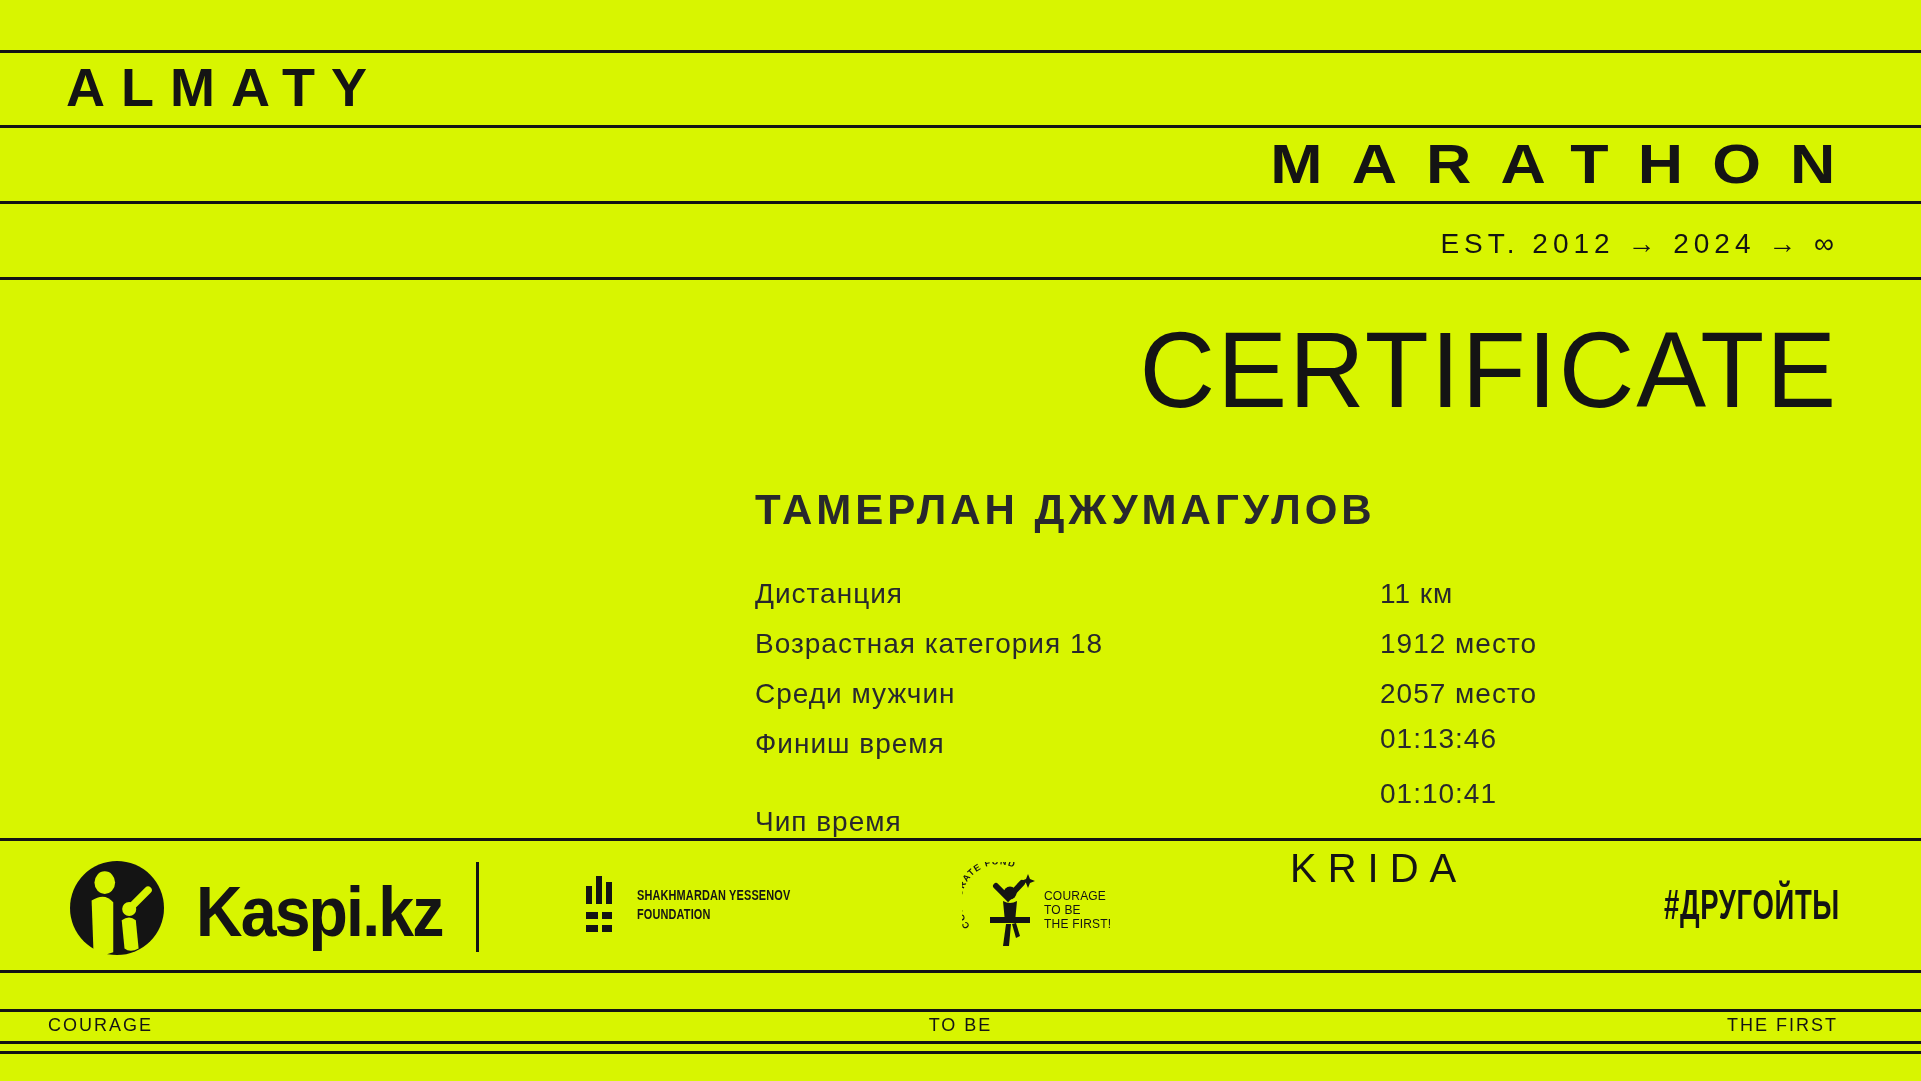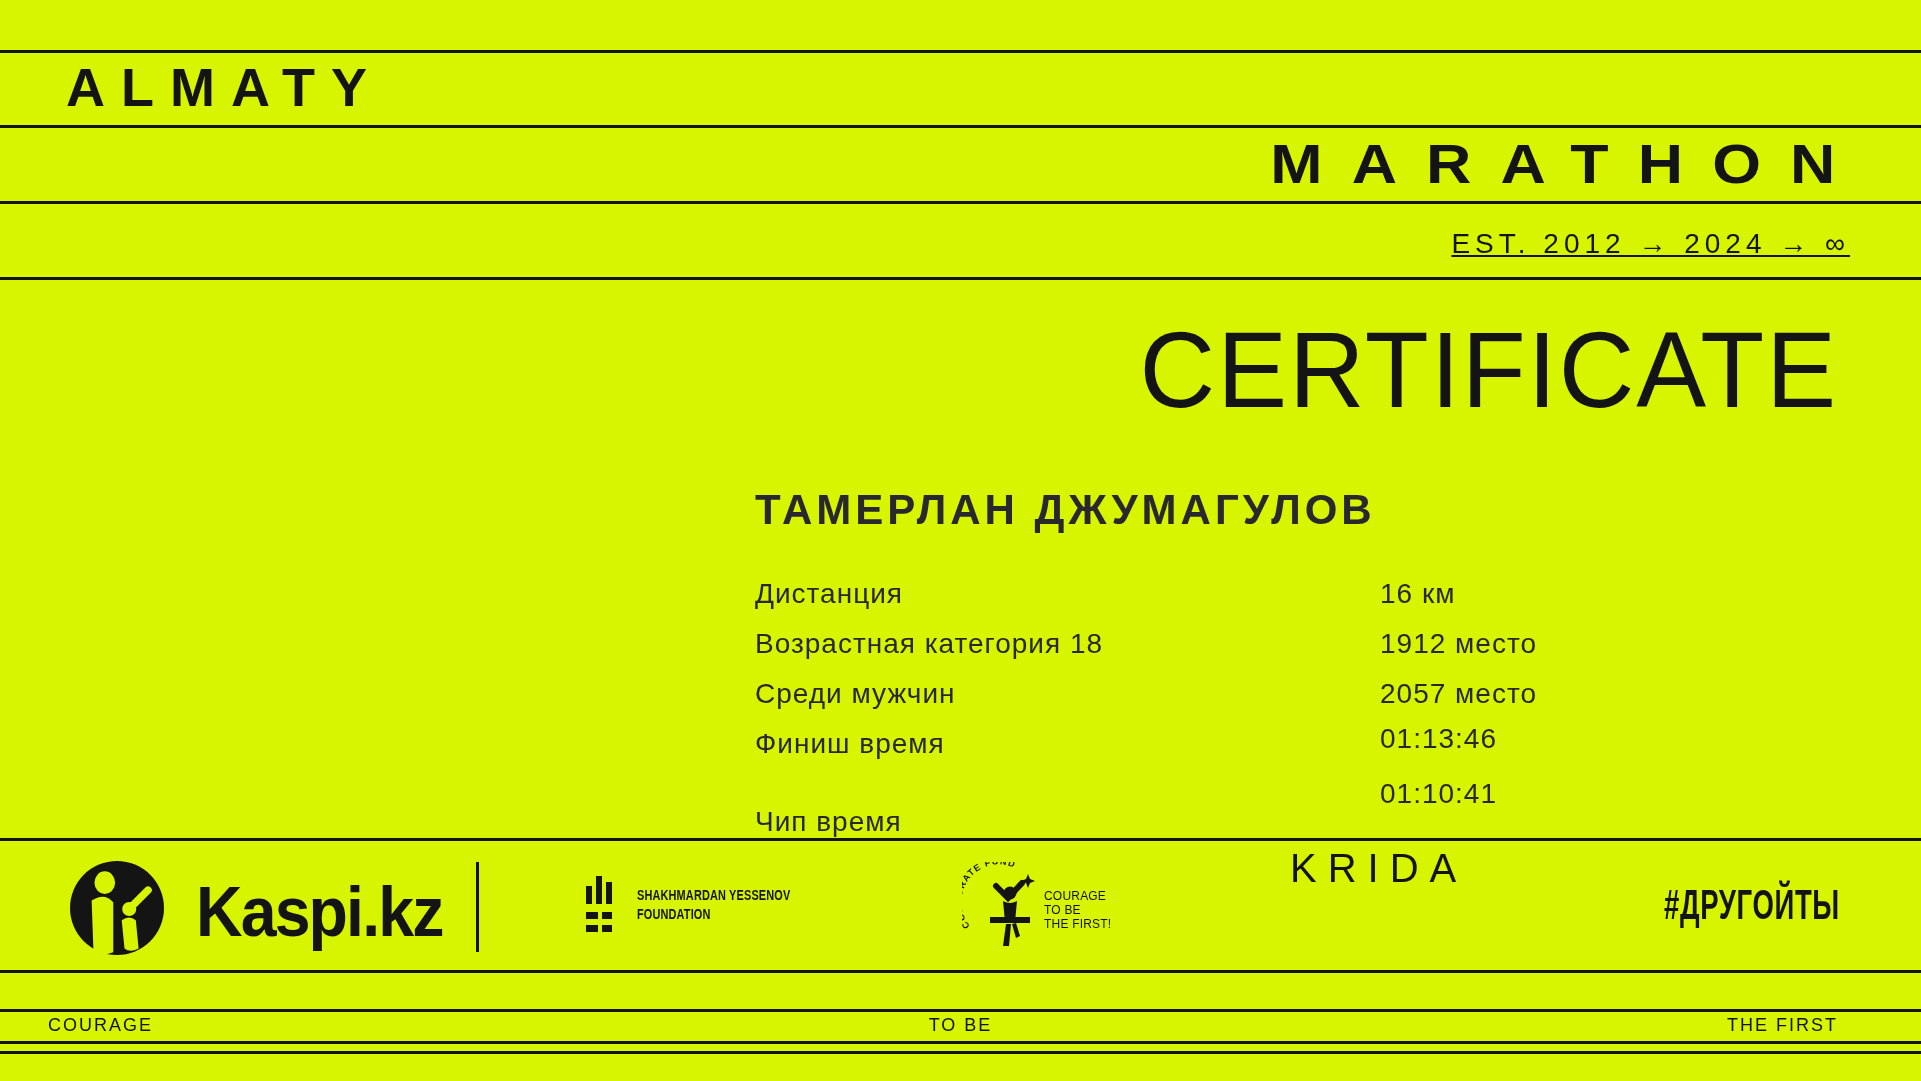--- a/index.html
+++ b/index.html
@@ -12,21 +12,21 @@
   .page{
     position:relative;width:1921px;height:1081px;overflow:hidden;
     background:var(--bg);color:var(--ink);padding-left:32px;
   }
   .hr{position:absolute;left:0;right:0;height:3px;background:var(--ink);}
   .abs{position:absolute;white-space:nowrap;line-height:1;}
 
   
   .almaty{left:66px;top:60px;font-size:54px;font-weight:700;letter-spacing:16px;}
   .marathon{right:83px;top:136px;font-size:56px;font-weight:700;letter-spacing:26px;margin-right:-26px;transform:scaleX(1.12);transform-origin:100% 50%;}
-  .est{right:76px;top:230px;font-size:28px;font-weight:500;letter-spacing:5px;margin-right:-5px;text-decoration:underline;}
+  .est{right:87px;top:230px;font-size:28px;font-weight:500;letter-spacing:5px;margin-right:-5px;}
 
   
   .cert-title{right:83px;top:316px;font-size:108px;font-weight:500;letter-spacing:2px;transform:scaleX(0.97);transform-origin:100% 50%;}
   .runner-name{left:755px;top:489px;font-size:42px;font-weight:700;letter-spacing:4px;color:var(--soft);text-align:center;}
   .result-row{position:absolute;left:0;top:0;width:100%;}
   .row-label{position:absolute;left:755px;font-size:28px;letter-spacing:1px;color:var(--soft);white-space:nowrap;line-height:1;}
   .row-value{position:absolute;left:1380px;font-size:28px;letter-spacing:1px;color:var(--soft);white-space:nowrap;line-height:1;}
 
   
   .kaspi-icon{position:absolute;left:70px;top:861px;}
@@ -59,21 +59,21 @@
   <div class="abs almaty">ALMATY</div>
   <div class="abs marathon">MARATHON</div>
   <div class="abs est">EST. 2012 → 2024 → ∞</div>
 
   <div class="abs cert-title">CERTIFICATE</div>
   <div class="abs runner-name">ТАМЕРЛАН ДЖУМАГУЛОВ</div>
 
   <div>
     <div class="result-row">
       <span class="row-label" style="top:580px">Дистанция</span>
-      <span class="row-value" style="top:580px">16 км</span>
+      <span class="row-value" style="top:580px">11 км</span>
     </div>
     <div class="result-row">
       <span class="row-label" style="top:630px">Возрастная категория 18</span>
       <span class="row-value" style="top:630px">1912 место</span>
     </div>
     <div class="result-row">
       <span class="row-label" style="top:680px">Среди мужчин</span>
       <span class="row-value" style="top:680px">2057 место</span>
     </div>
     <div class="result-row">

